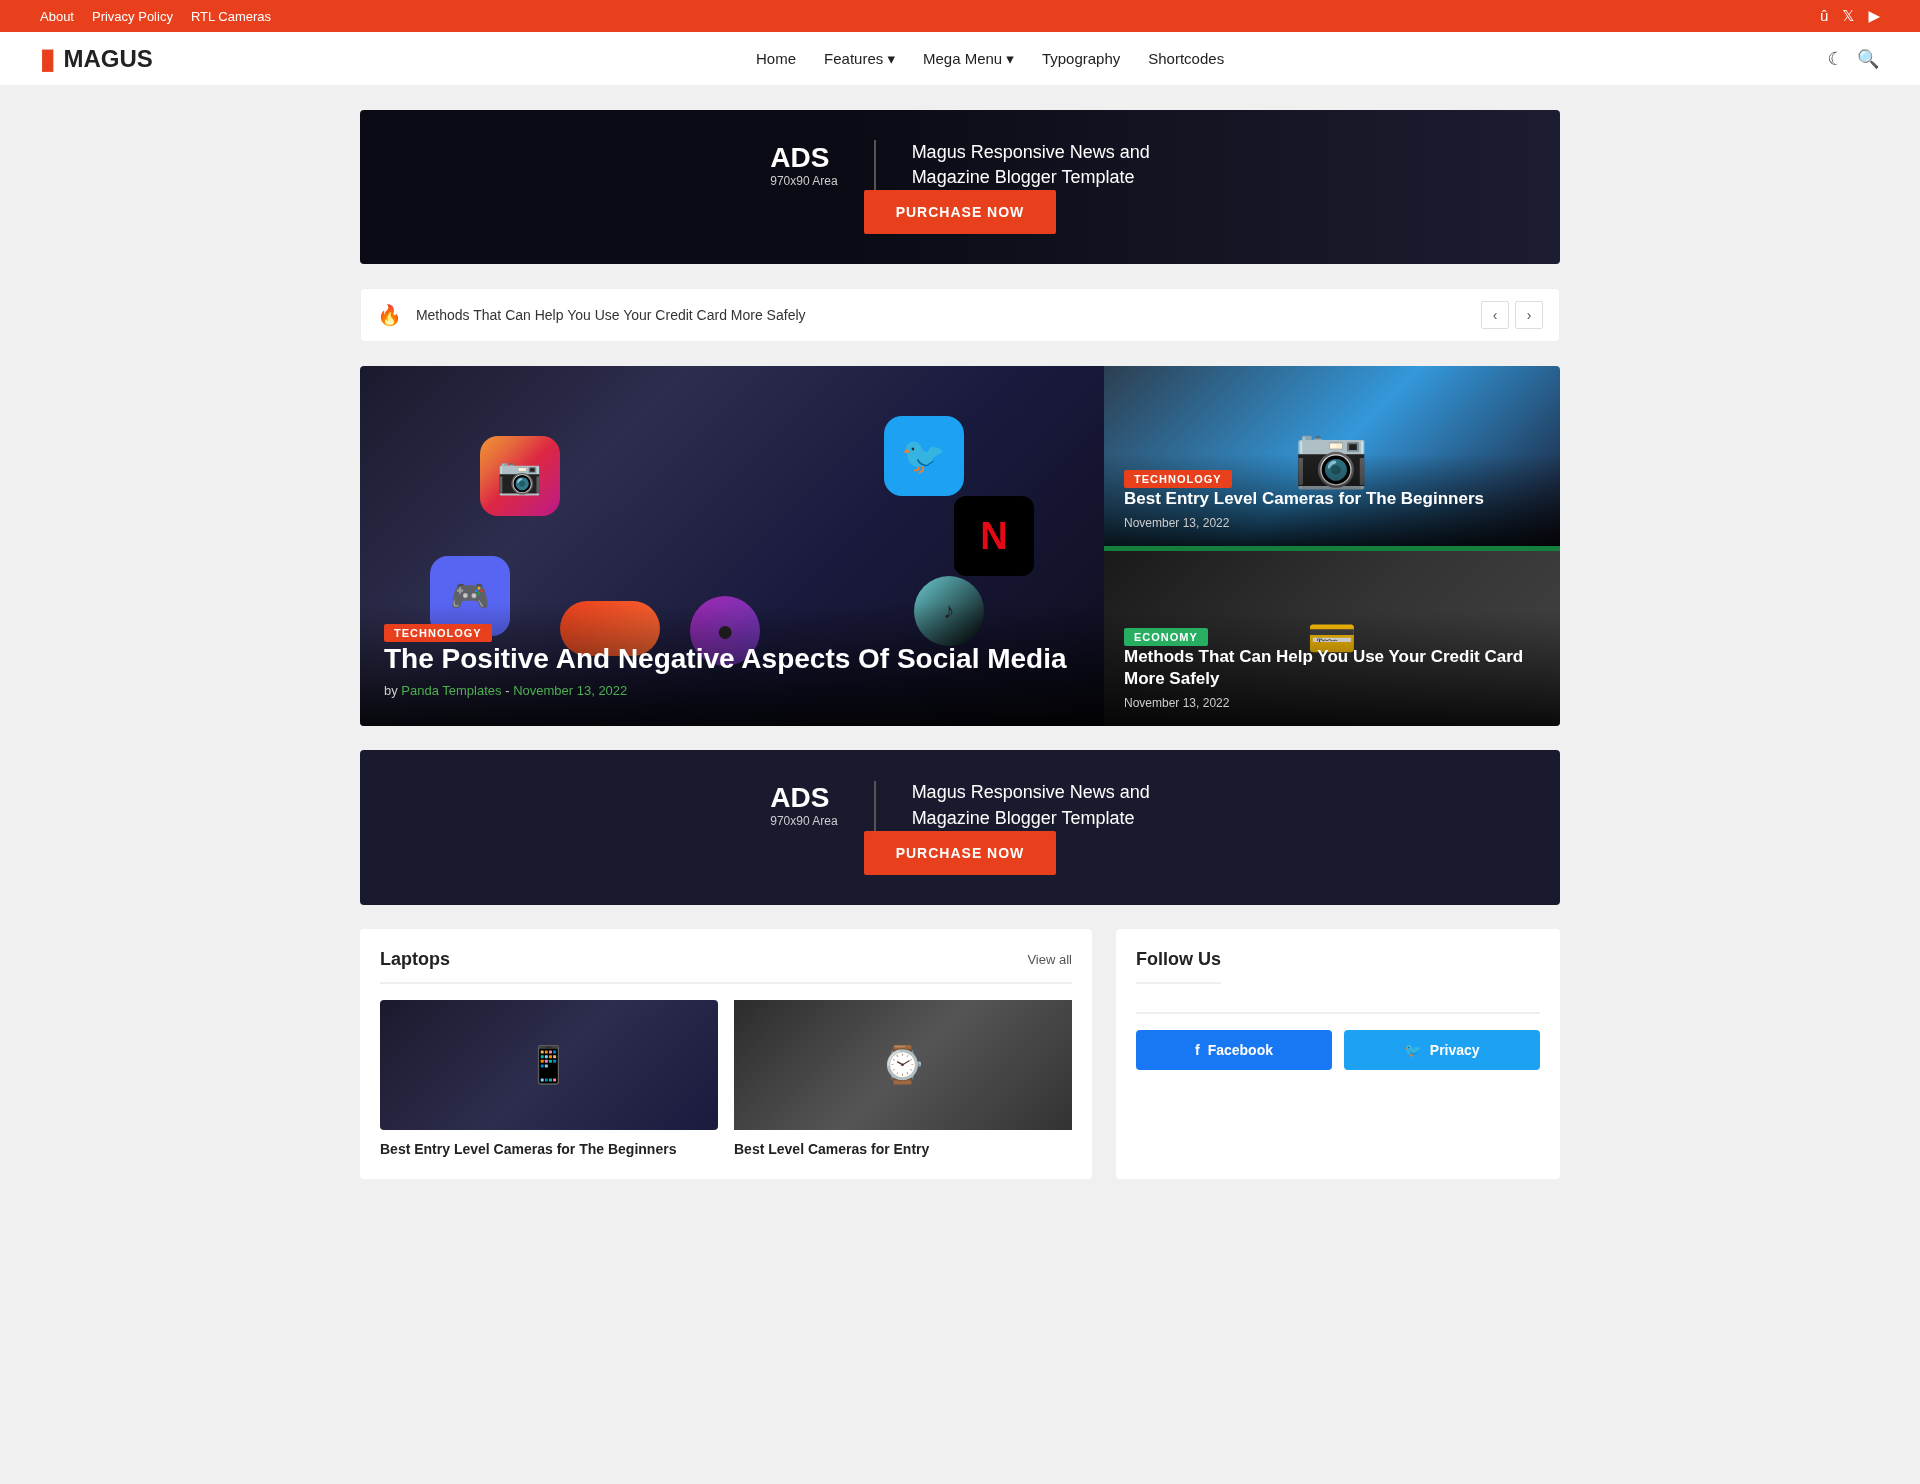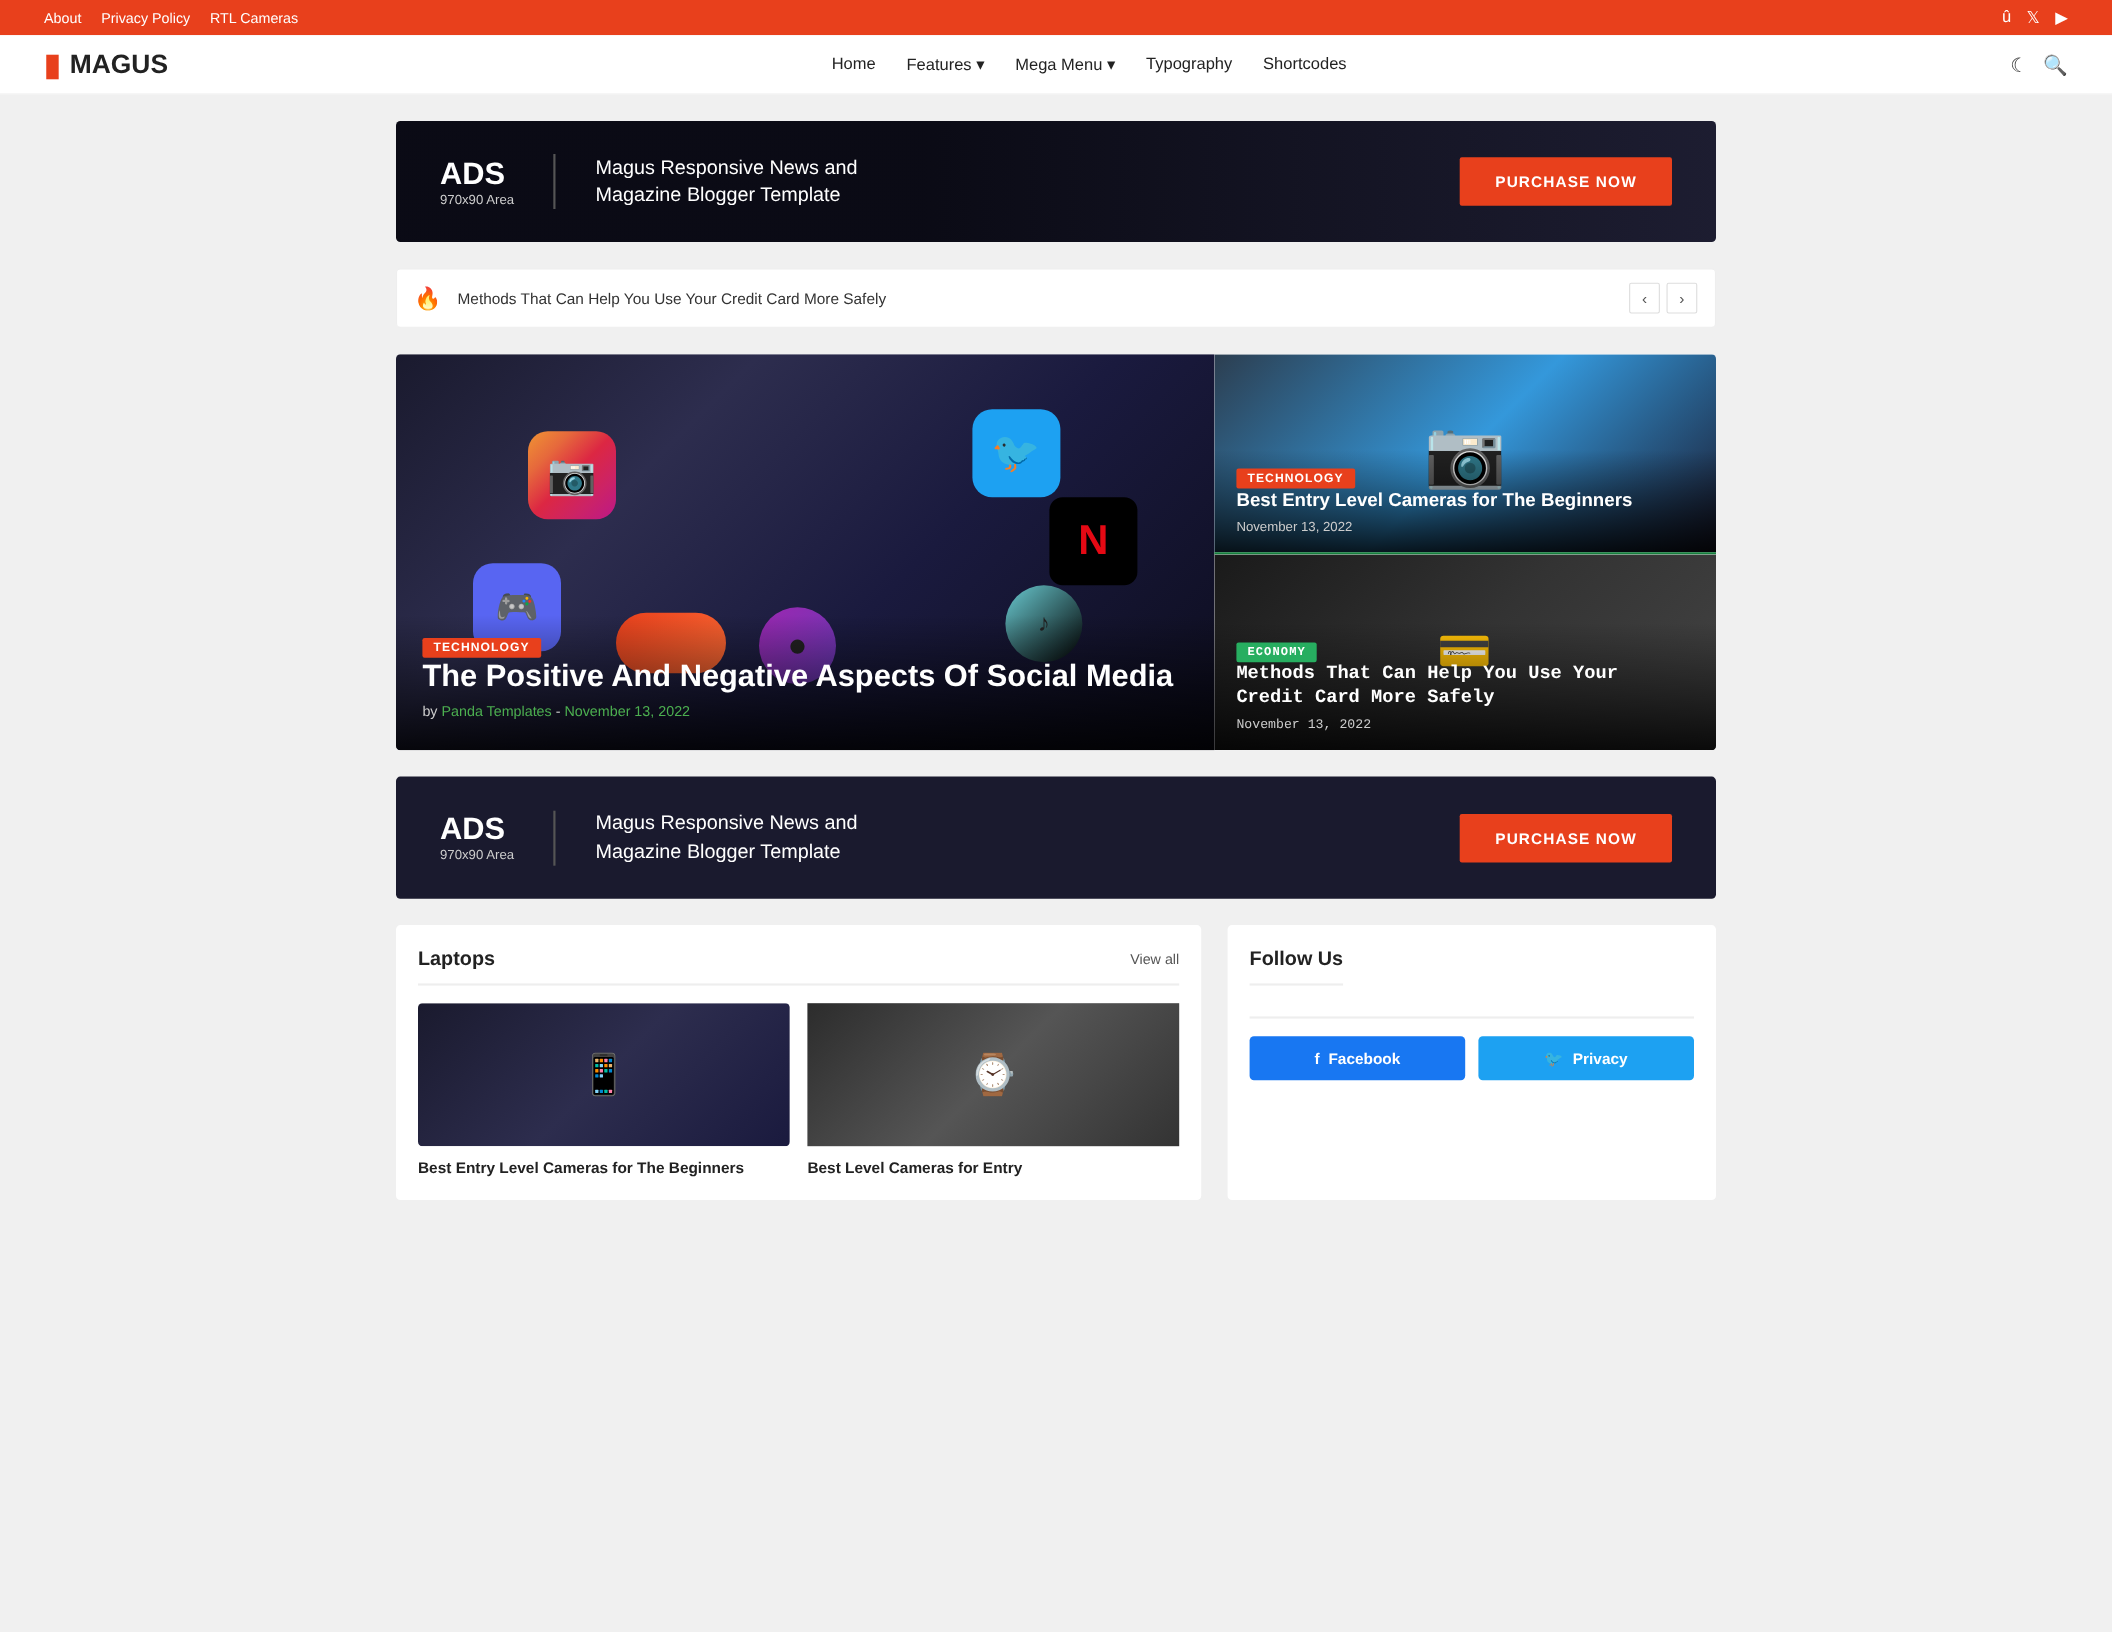--- a/index.html
+++ b/index.html
@@ -45,20 +45,21 @@
       color: #fff;
       display: flex;
       align-items: center;
       justify-content: space-between;
       border-radius: 4px;
       padding: 30px 40px;
       margin: 24px 0;
       background-image: linear-gradient(90deg, rgba(10,10,20,0.95) 40%, rgba(30,30,50,0.7) 100%);
       position: relative;
       overflow: hidden;
+      flex-direction: column;
     }
     .ad-left { display: flex; gap: 20px; align-items: center; }
     .ad-ads-text { font-size: 28px; font-weight: 700; color: #fff; line-height: 1.1; }
     .ad-area-text { font-size: 12px; color: #ccc; }
     .ad-divider { width: 2px; height: 50px; background: #555; margin: 0 16px; }
     .ad-desc { font-size: 18px; color: #fff; line-height: 1.4; max-width: 320px; }
     .ad-btn {
       background: #e8401c;
       color: #fff;
       border: none;
@@ -146,21 +147,21 @@
     
     .featured-sidebar { flex: 0 0 38%; display: flex; flex-direction: column; }
     .sidebar-article {
       flex: 1;
       position: relative;
       overflow: hidden;
       display: flex;
       align-items: flex-end;
       min-height: 180px;
     }
-    .sidebar-article + .sidebar-article { border-top: 2px solid #15803d; font-family: Liberation Mono, monospace; }
+    .sidebar-article + .sidebar-article { border-top: 5px solid #15803d; }
     .sidebar-article-img {
       position: absolute; top: 0; left: 0; right: 0; bottom: 0;
     }
     .sidebar-img-camera {
       background: linear-gradient(135deg, #2c3e50, #3498db, #1a1a2e);
       width: 100%; height: 100%;
       display: flex; align-items: center; justify-content: center;
       font-size: 60px;
     }
     .sidebar-img-economy {

